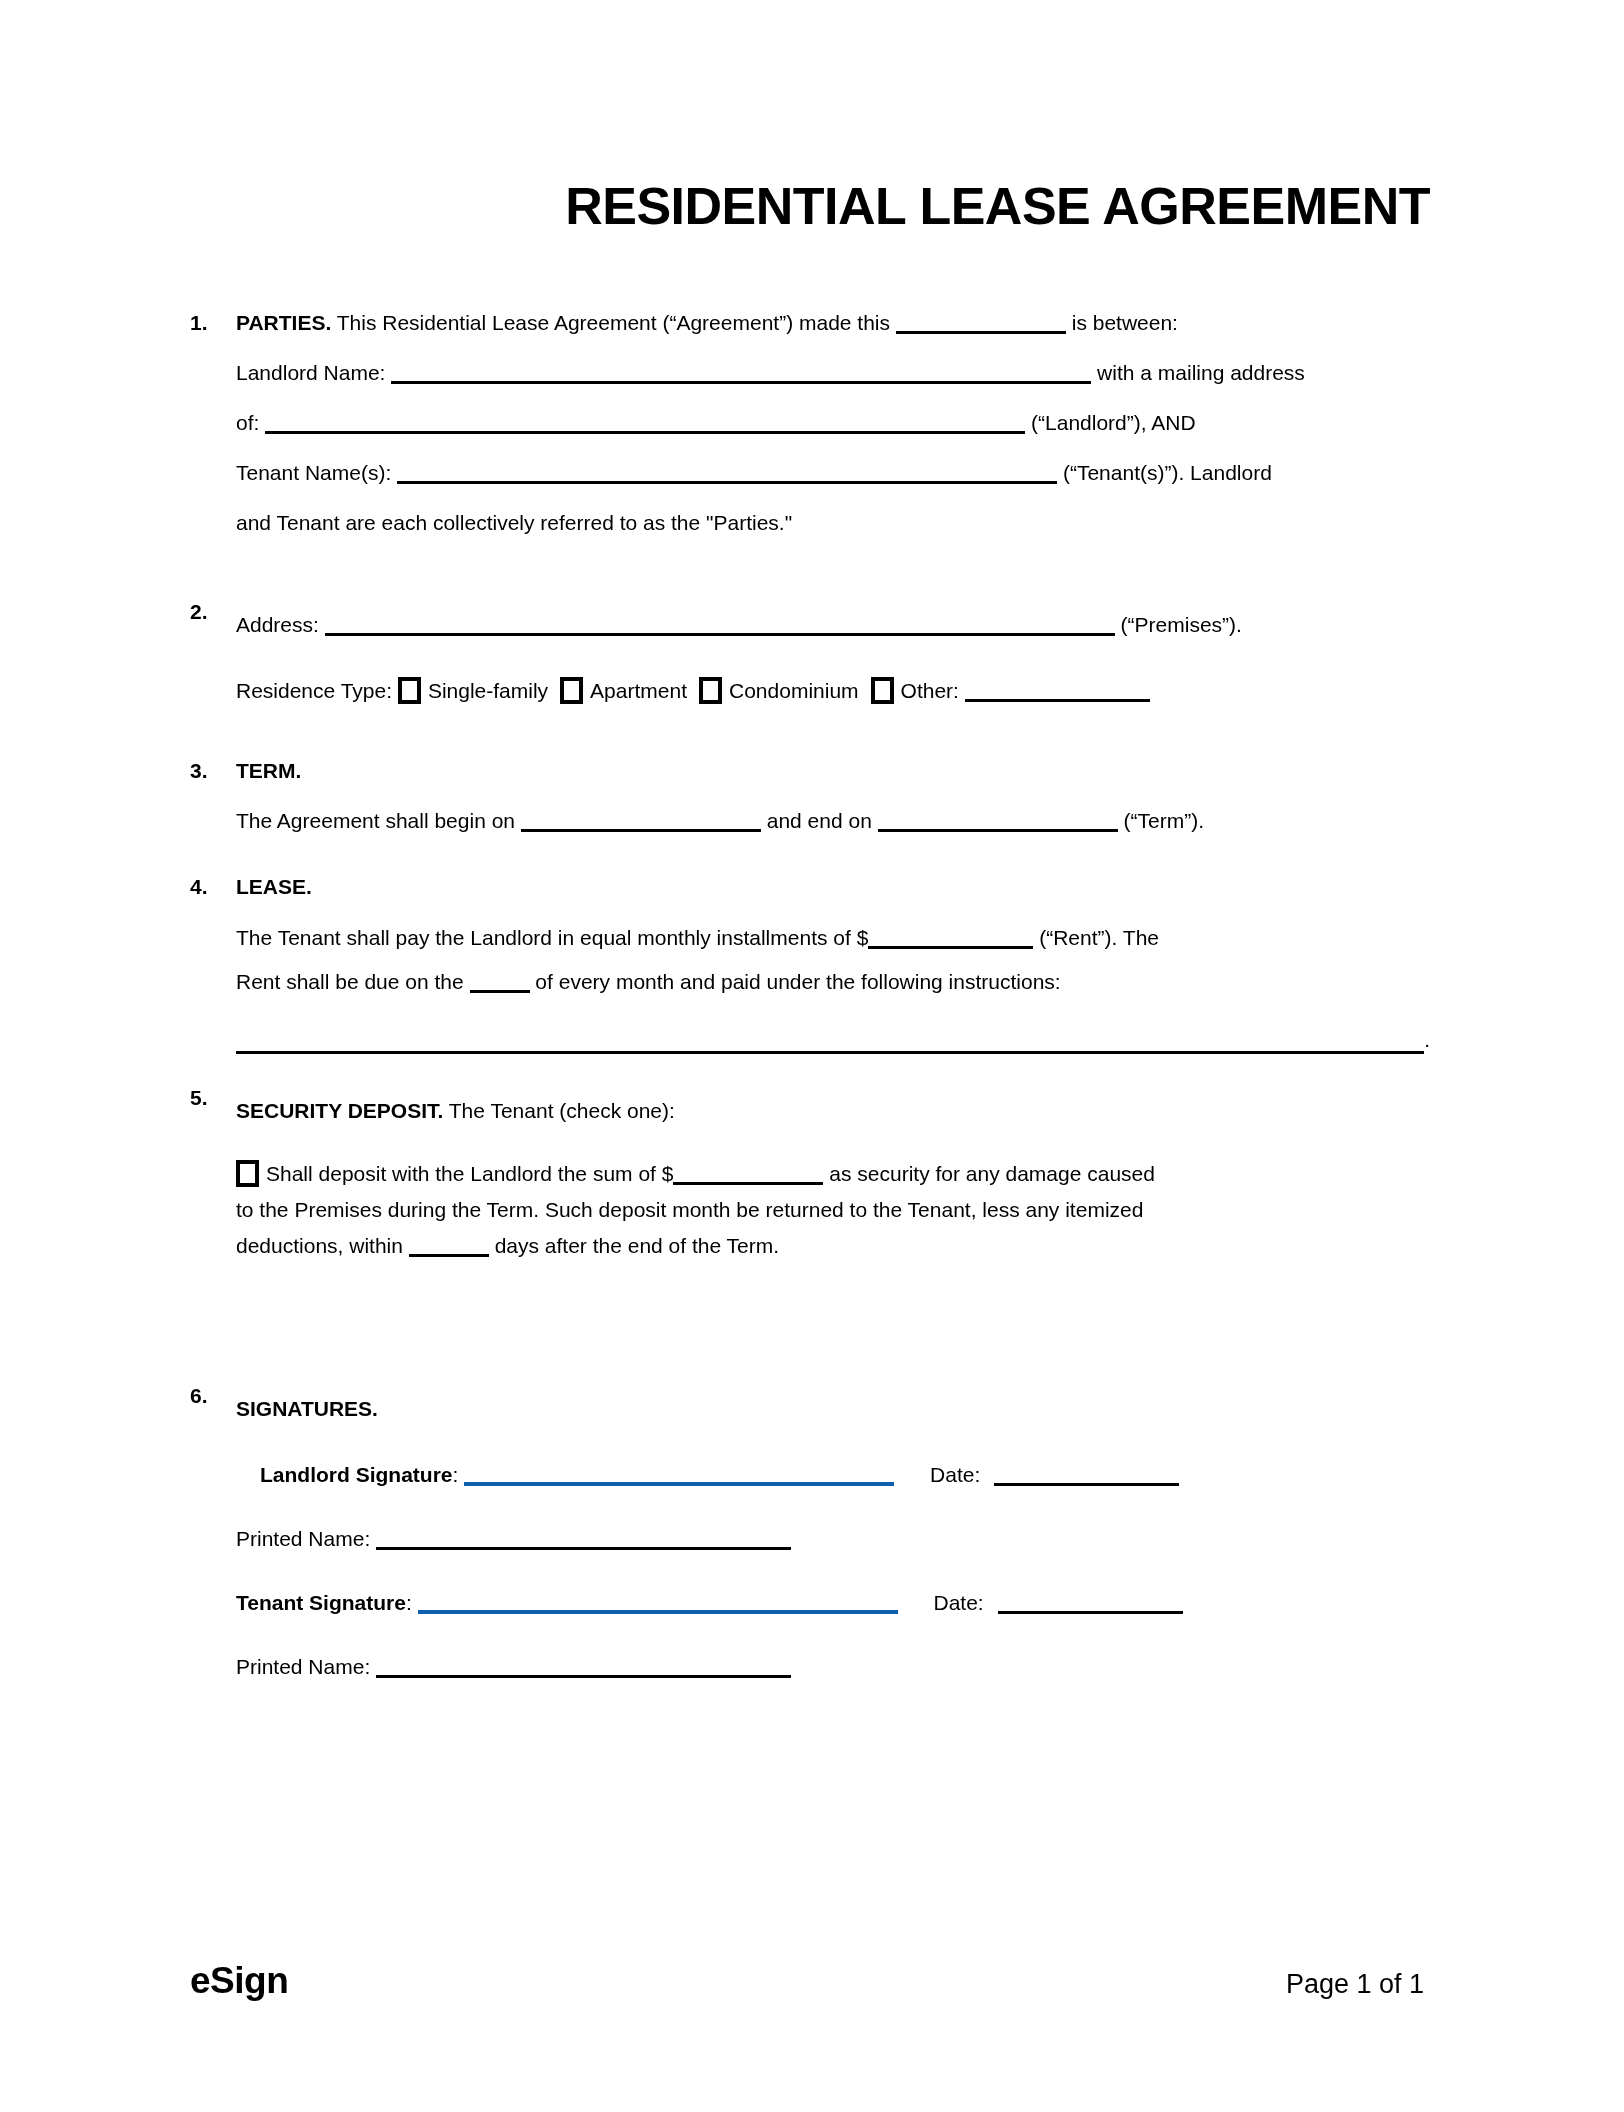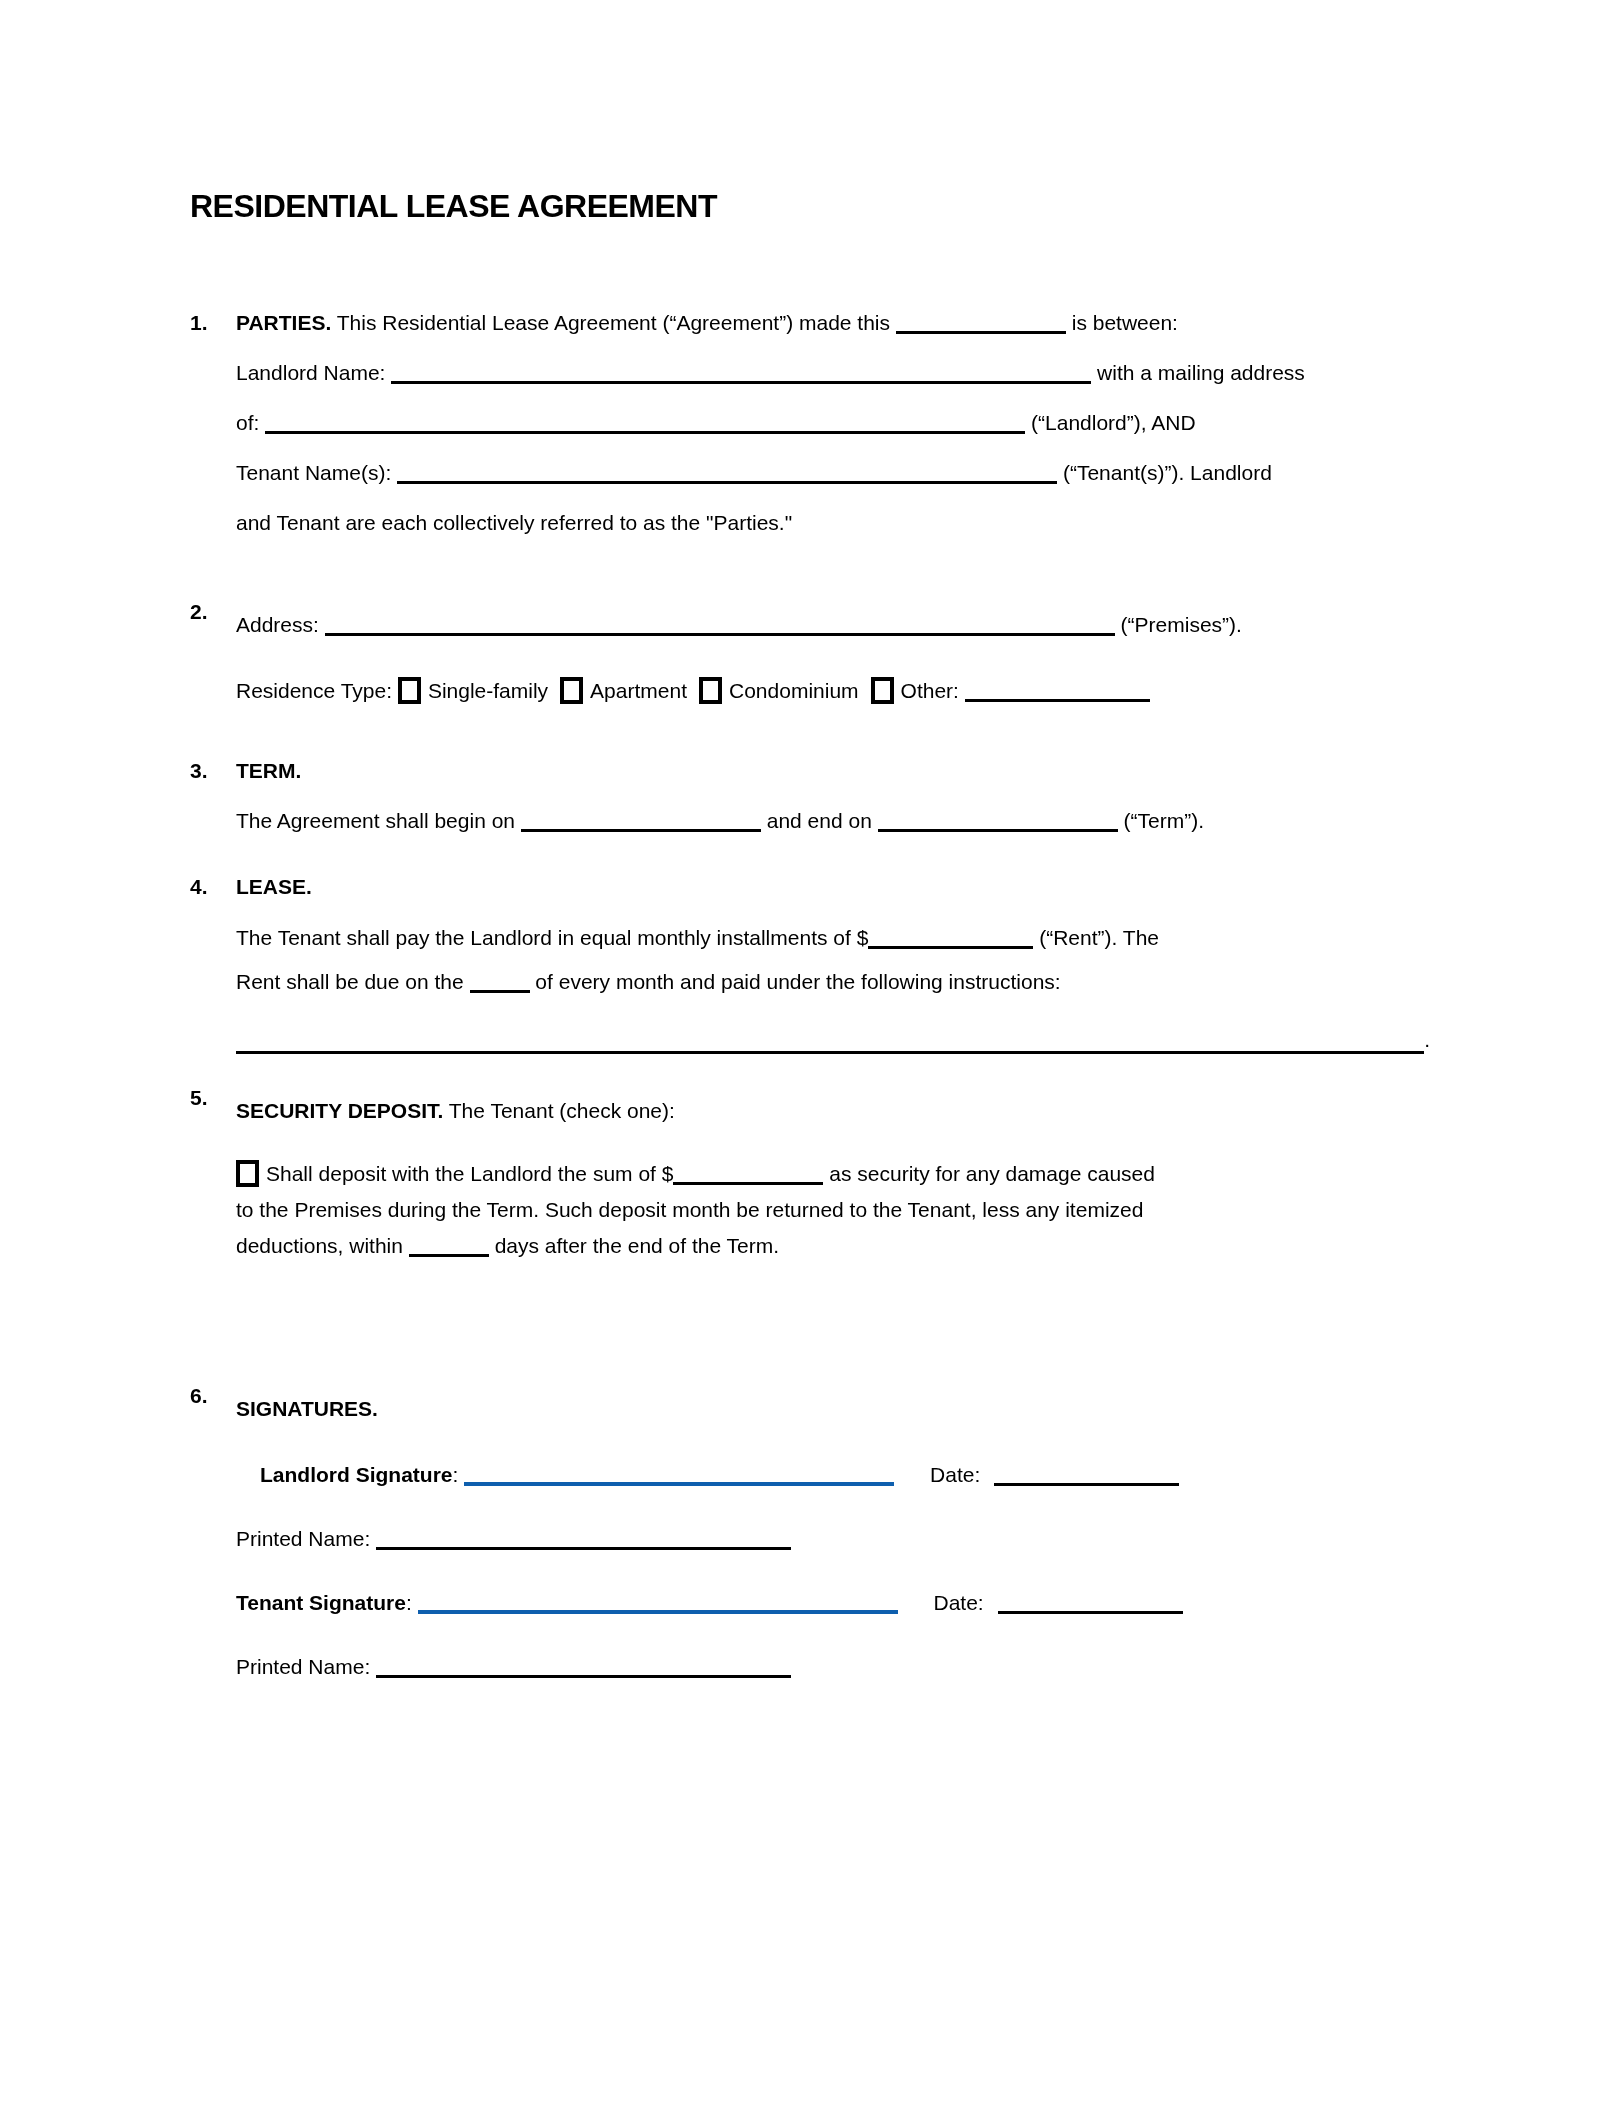--- a/index.html
+++ b/index.html
@@ -11,22 +11,22 @@
     height: 2112px;
     background: #ffffff;
     color: #000;
     font-family: "Liberation Sans", sans-serif;
     font-size: 21px;
     overflow: hidden;
   }
   .inner { padding: 0 194px 0 190px; }
   .title {
     margin: 178px 0 0 0;
-    text-align: left;
-    font-size: 32px;
+    text-align: right;
+    font-size: 52px;
     font-weight: bold;
     letter-spacing: -0.5px;
     line-height: 56px;
   }
   .sec { position: relative; padding-left: 46px; }
   .num { position: absolute; left: 0; top: 0; font-weight: bold; }
   .ds { line-height: 50px; }          
   b { font-weight: bold; }
 
   
@@ -208,13 +208,17 @@
         </div>
         <div class="sig-row">
           <span>Printed Name:</span>
           <span class="blank w415"></span>
         </div>
       </div>
     </section>
 
   </div>
 
+  <div class="footer">
+    <span class="brand">eSign</span>
+    <span class="pagenum">Page 1 of 1</span>
+  </div>
 </div>
 
 </body></html>

